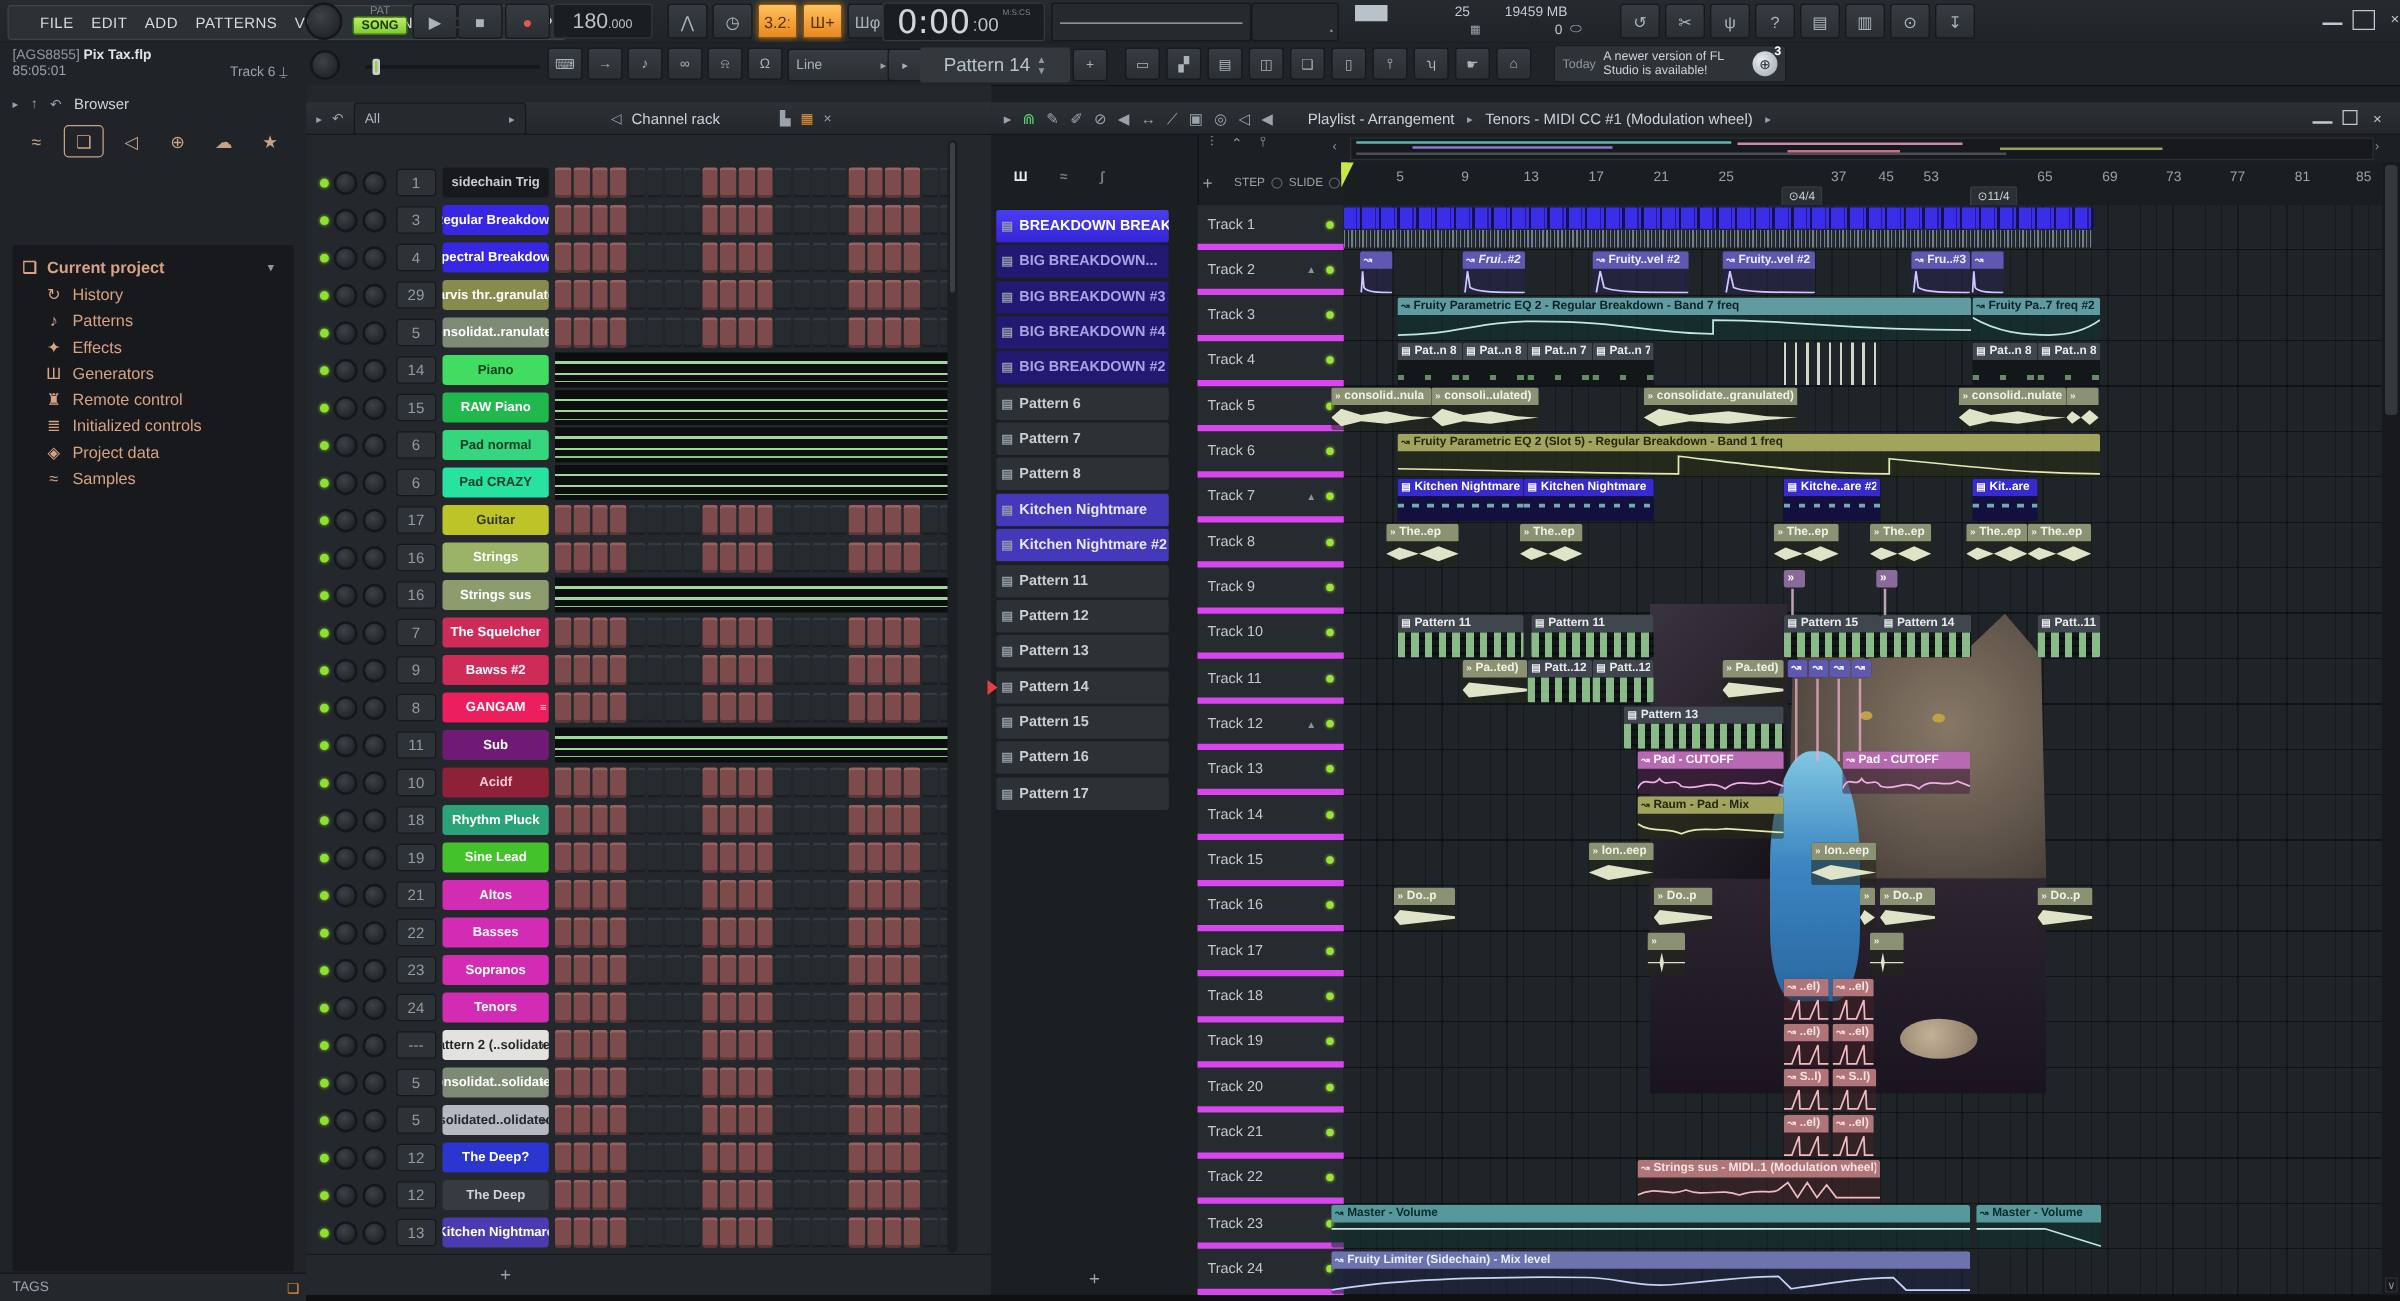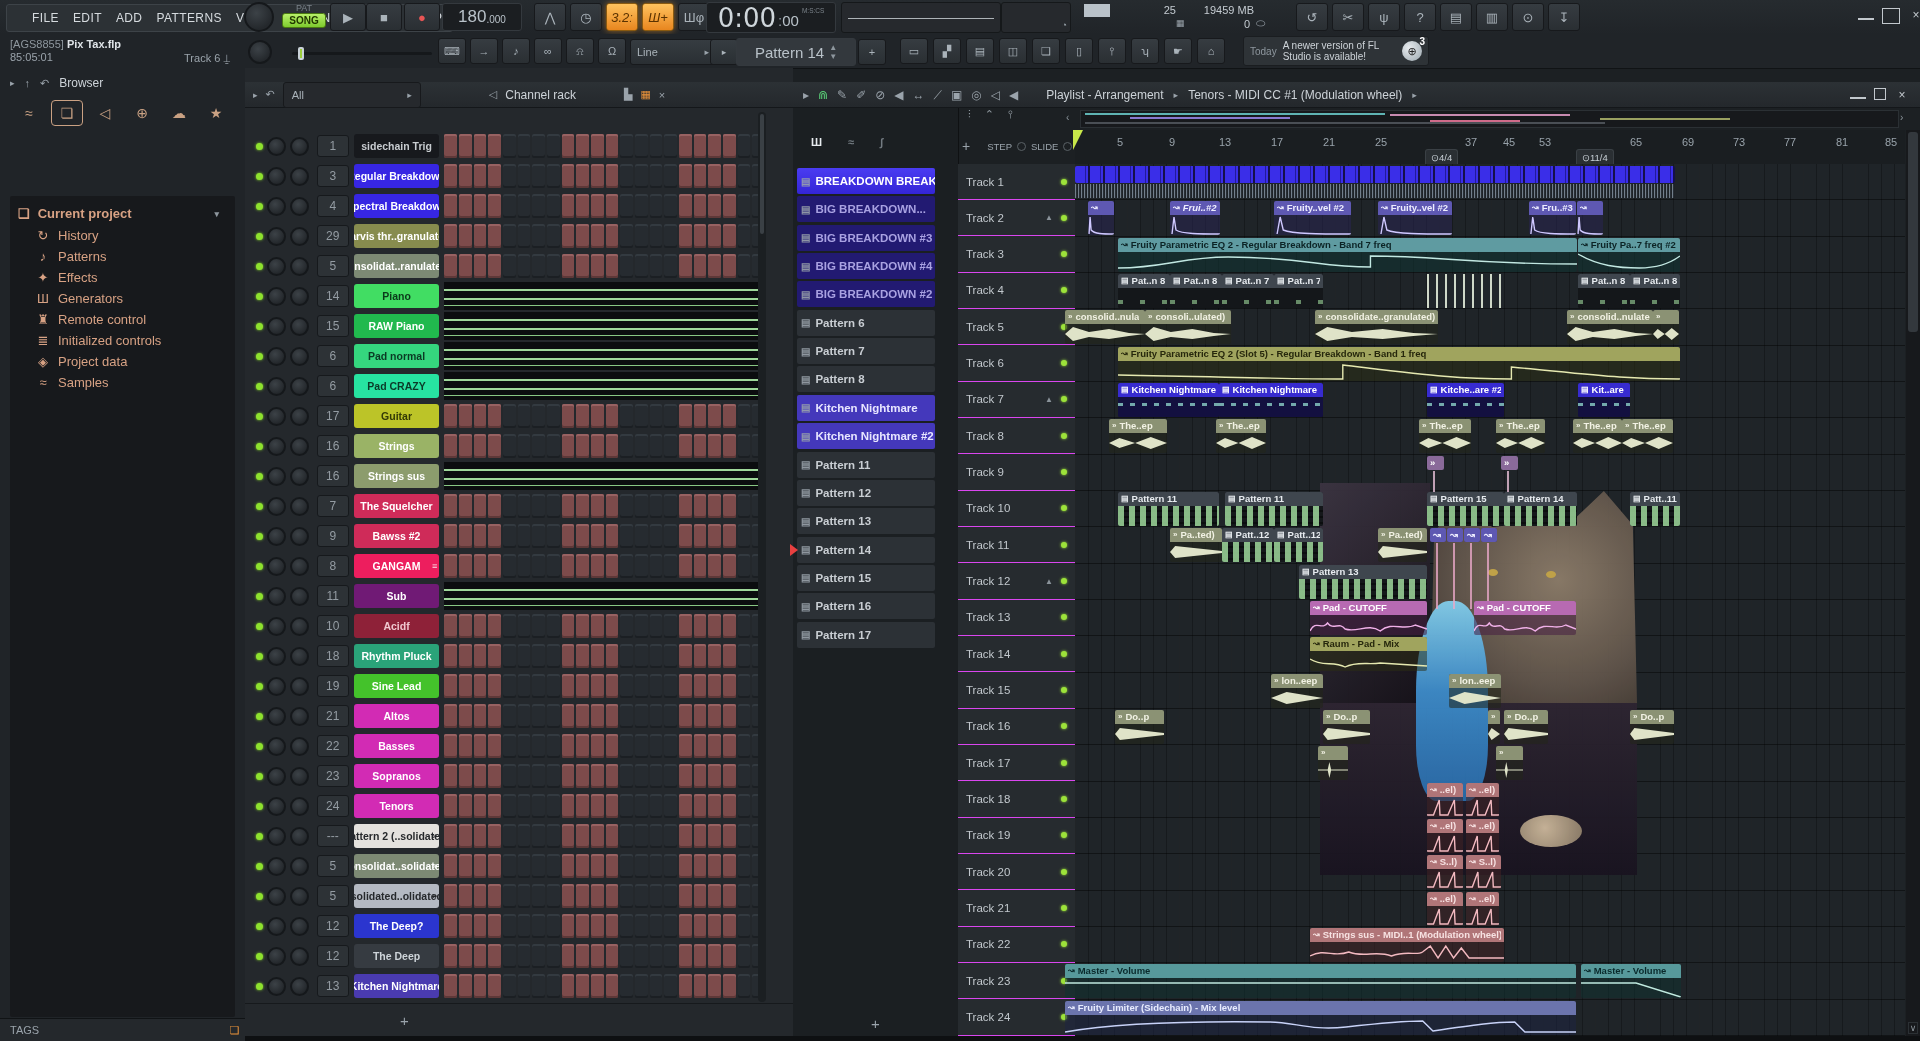--- a/index.html
+++ b/index.html
@@ -9,21 +9,21 @@
   
   .bar1{left:0;top:0;width:1920px;height:34px;background:linear-gradient(#262b2f,#202428);border-bottom:1px solid #121517;}
   .bar2{left:0;top:34px;width:1920px;height:34px;background:#202428;border-bottom:1px solid #101315;}
   .menubox{left:6px;top:4px;height:26px;display:flex;align-items:center;padding:0 10px;gap:14px;
            background:#2c3135;border:1px solid #3d4348;border-radius:3px;}
   .menu-item{color:#d6dbdf;font-size:12px;letter-spacing:.4px;cursor:default;}
   .knob{border-radius:50%;background:radial-gradient(circle at 40% 35%,#3c4247,#24282c 70%);border:2px solid #15181b;}
   .tbtn{height:26px;min-width:30px;display:flex;align-items:center;justify-content:center;
         background:linear-gradient(#363c41,#2a2f33);border:1px solid #17191c;border-radius:3px;color:#aab3ba;font-size:13px;}
   .tbtn.sm{height:24px;min-width:26px;font-size:11px;}
-  .tbtn.active{background:linear-gradient(#ffc25e,#e8861f);color:#5a3200;border-color:#8a5a10;box-shadow:0 0 6px rgba(255,160,40,.5);font-style:italic;}
+  .tbtn.active{background:linear-gradient(#ffc25e,#e8861f);color:#5a3200;border-color:#8a5a10;box-shadow:0 0 6px rgba(255,160,40,.5);}
   .songlabel{font-size:9px;color:#7b838a;text-align:center;}
   .songbtn{background:linear-gradient(#b8f06a,#7ecb2e);color:#223800;font-weight:bold;font-size:10px;border-radius:3px;padding:1px 5px;border:1px solid #4a7a10;}
   .lcd{background:#1b1e21;border:1px solid #34393e;border-radius:3px;color:#b9c2c9;display:flex;align-items:center;justify-content:center;}
   .bigtime{font-size:26px;color:#cfd6db;font-family:"DejaVu Sans",sans-serif;}
   .panel{background:#26292d;border:1px solid #15181a;border-radius:3px;}
   .wline{position:absolute;left:6px;right:6px;top:50%;height:1px;background:#cfd6da;opacity:.8;}
   .num{color:#c4cbd1;}
   .winbtn{width:16px;height:14px;display:flex;align-items:center;justify-content:center;color:#c2c8cd;font-size:12px;}
   
   .wintitle{font-size:12px;color:#cdd3d8;}
@@ -66,21 +66,21 @@
   .pt-big{background:#221a72;color:#a9a2e2;}
   .pt-kn{background:#4438bb;color:#e8e6ff;}
   .pt-plain{background:#2c3136;color:#c9ced3;}
   .pmark{position:absolute;left:790px;width:0;height:0;border-top:6px solid transparent;border-bottom:6px solid transparent;border-left:8px solid #e84040;}
   
   .pl-title{left:793px;top:82px;width:1127px;height:26px;background:linear-gradient(#2c3135,#24282c);border-bottom:1px solid #14171a;
             display:flex;align-items:center;gap:10px;padding:0 10px;box-sizing:border-box;}
   .pl-tool{color:#9aa3ab;font-size:12px;}
   .overview{left:1080px;top:110px;width:817px;height:16px;background:#17191c;border:1px solid #2b3034;}
   .trackhead{left:958px;top:164px;width:117px;height:872px;background:#262b2f;border-right:1px solid #14171a;}
-  .th-row{position:absolute;left:958px;width:117px;height:36px;border-bottom:1px solid #d946ef;display:flex;align-items:center;padding-left:8px;box-sizing:border-box;color:#c2c8cd;font-size:11.5px;}
+  .th-row{position:absolute;left:958px;width:117px;height:36px;border-bottom:5px solid #d946ef;display:flex;align-items:center;padding-left:8px;box-sizing:border-box;color:#c2c8cd;font-size:11.5px;}
   .th-led{position:absolute;right:8px;width:6px;height:6px;border-radius:50%;background:#9ce23a;box-shadow:0 0 3px #9ce23a;}
   .th-arrow{position:absolute;right:22px;color:#8a939a;font-size:8px;}
   .grid{left:1075px;top:164px;width:830px;height:872px;background:#1f2428;
         background-image:
           repeating-linear-gradient(180deg,transparent 0,transparent 35.3px,rgba(0,0,0,.45) 35.3px,rgba(0,0,0,.45) 36.33px),
           repeating-linear-gradient(90deg,rgba(255,255,255,.045) 0,rgba(255,255,255,.045) 1px,transparent 1px,transparent 52px),
           repeating-linear-gradient(90deg,rgba(0,0,0,.28) 0,rgba(0,0,0,.28) 1px,transparent 1px,transparent 13px);}
   .ruler{left:1075px;top:130px;width:830px;height:34px;background:#1a1e21;border-bottom:1px solid #0e1012;}
   .rlabel{position:absolute;top:136px;color:#98a2aa;font-size:11px;transform:translateX(-50%);}
   .tsig{position:absolute;top:149px;height:14px;background:#2a2f33;border:1px solid #3a4045;border-bottom:none;border-radius:3px 3px 0 0;

